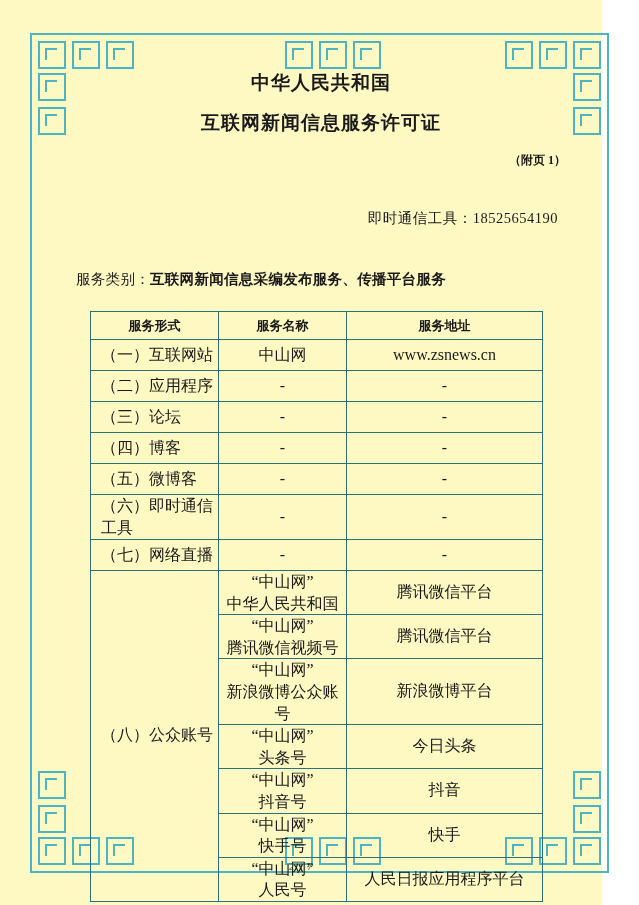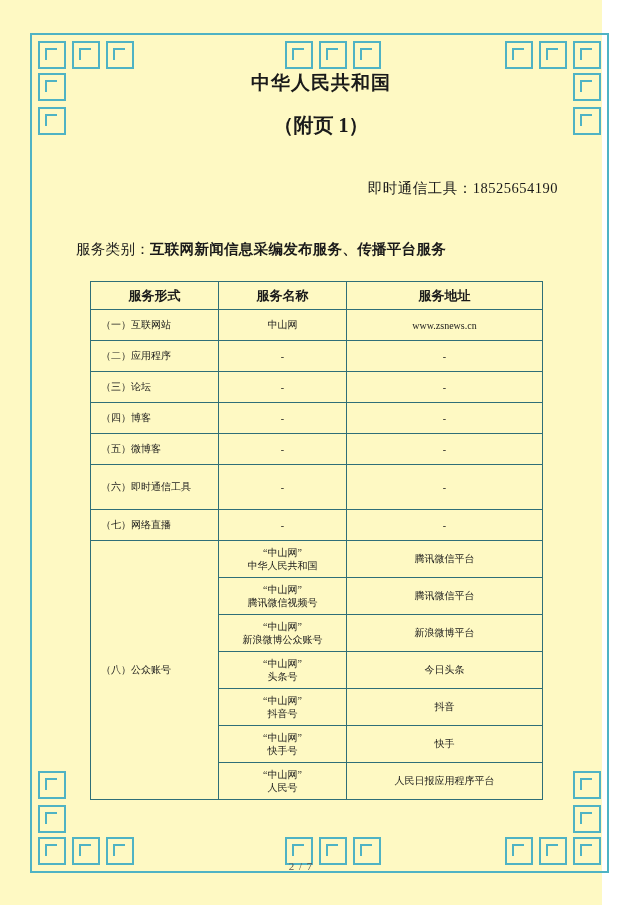--- a/index.html
+++ b/index.html
@@ -72,22 +72,22 @@
   }
   .title-line {
     text-align: center;
     font-size: 19px;
     font-weight: bold;
     letter-spacing: 1px;
     margin-bottom: 14px;
     font-family: "Liberation Serif", "DejaVu Serif", serif;
   }
   .title-sub {
-    text-align: center;
-    font-size: 20px;
+    text-align: right;
+    font-size: 12px;
     font-weight: bold;
     margin-top: 16px;
     margin-bottom: 40px;
   }
   .license-no {
     text-align: right;
     font-size: 14.5px;
     margin-right: 8px;
     margin-bottom: 42px;
     letter-spacing: 0.5px;
@@ -101,21 +101,21 @@
   .category-line .value { font-weight: bold; }
 
   table.svc {
     border-collapse: collapse;
     width: 452px;
     margin-left: 14px;
     table-layout: fixed;
   }
   table.svc th, table.svc td {
     border: 1px solid #2f6f78;
-    font-size: 10px;
+    font-size: 16px;
     text-align: center;
     vertical-align: middle;
     padding: 0 2px;
     font-family: "Liberation Serif", "DejaVu Serif", serif;
   }
   table.svc th {
     font-weight: bold;
     height: 27px;
     font-size: 13px;
   }
@@ -203,20 +203,21 @@
     <div class="key-run h" style="left:255px; bottom:8px;">
       <div class="key"></div>
         <div class="key"></div>
         <div class="key"></div>
     </div>
   </div>
 
   <div class="content">
 
     <div class="title-line">中华人民共和国</div>
+    <div class="title-line">互联网新闻信息服务许可证</div>
     <div class="title-sub">（附页 1）</div>
 
     <div class="license-no">
       <span>即时通信工具：</span><span>18525654190</span>
     </div>
 
     <div class="category-line">
       <span class="label">服务类别：</span><span class="value">互联网新闻信息采编发布服务、传播平台服务</span>
     </div>
 

